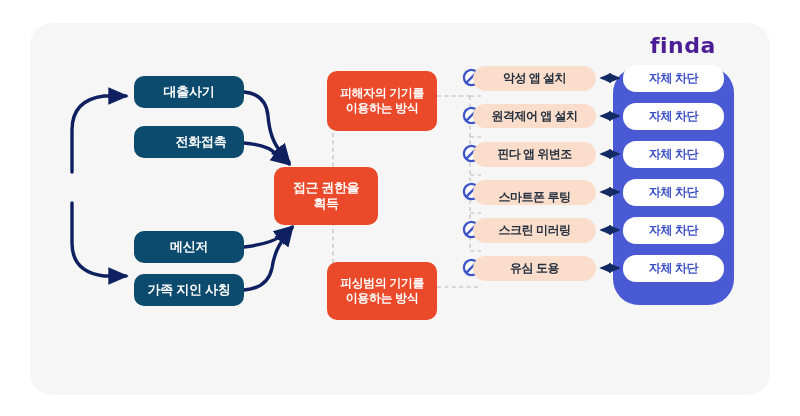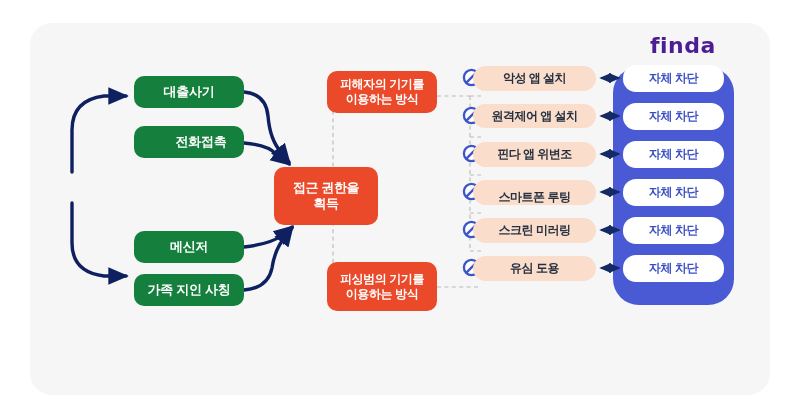--- a/index.html
+++ b/index.html
@@ -19,21 +19,21 @@
   
   .node{
     position:absolute;
     display:flex;align-items:center;justify-content:center;
     text-align:center;
     box-sizing:border-box;
     line-height:1.22;
     white-space:pre-line;
   }
   .navy{
-    background:#15803d;color:#ffffff;
+    background:#0c4a6e;color:#ffffff;
     border-radius:10px;
     font-size:13px;font-weight:bold;
     letter-spacing:-0.3px;
     text-align:center;
   }
   .orange{
     background:#ea4a2a;color:#ffffff;
     border-radius:10px;
     font-size:12px;font-weight:bold;
     letter-spacing:-0.4px;
@@ -142,25 +142,25 @@
   </div>
   <div class="node navy" style="left:134px;top:231px;width:110px;height:32px;">
     <span>메신저</span>
   </div>
 
   <div class="node orange" style="left:274px;top:167px;width:104px;height:58px;font-size:13px;">
     <span>접근 권한을
 획득</span>
   </div>
 
-  <div class="node orange" style="left:327px;top:71px;width:110px;height:42px;">
+  <div class="node orange" style="left:327px;top:71px;width:110px;height:60px;">
     <span>피해자의 기기를
 이용하는 방식</span>
   </div>
-  <div class="node orange" style="left:327px;top:262px;width:110px;height:49px;">
+  <div class="node orange" style="left:327px;top:262px;width:110px;height:58px;">
     <span>피싱범의 기기를
 이용하는 방식</span>
   </div>
 
   <div class="bluepanel" style="left:613px;top:67px;width:121px;height:238px;"></div>
   <div class="logo" style="left:650px;top:33px;">finda</div>
 
   <div id="rows">
       <div class="ban" style="left: 462px; top: 68px;"><svg viewBox="0 0 24 24" width="19" height="19">
           <circle cx="12" cy="12" r="9.6" fill="#ffffff" stroke="#3b55c8" stroke-width="2.9"></circle>

